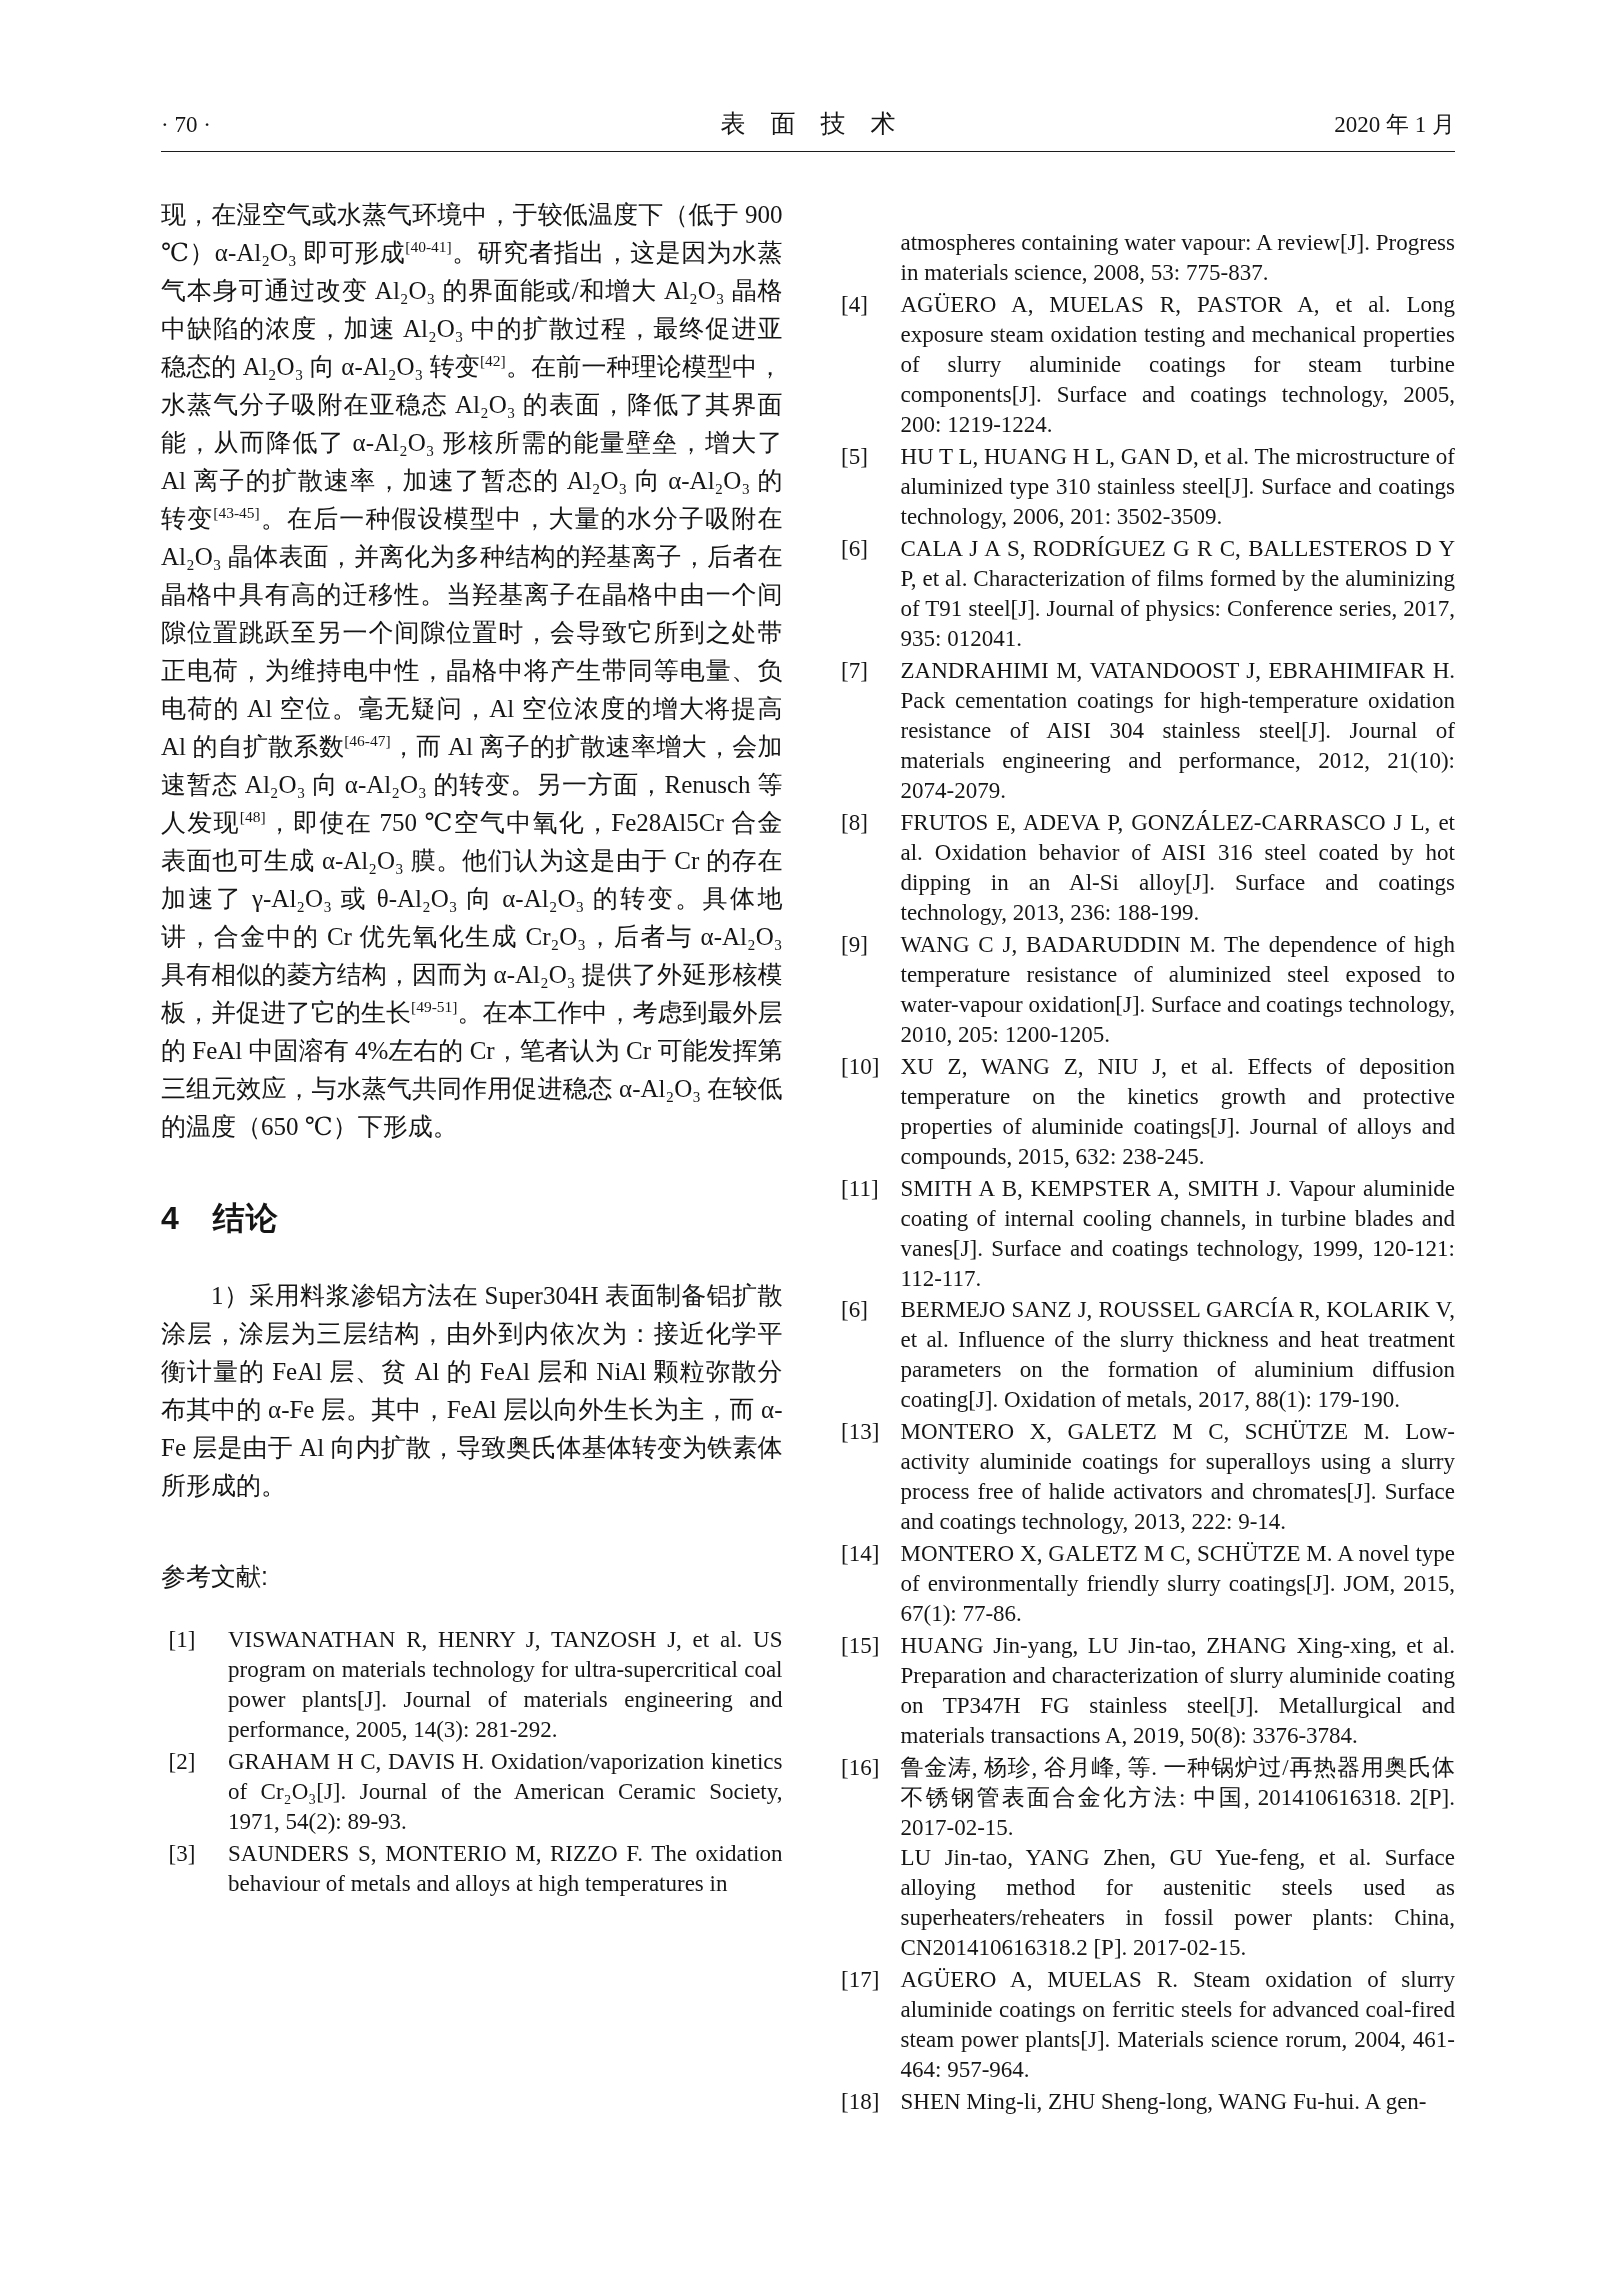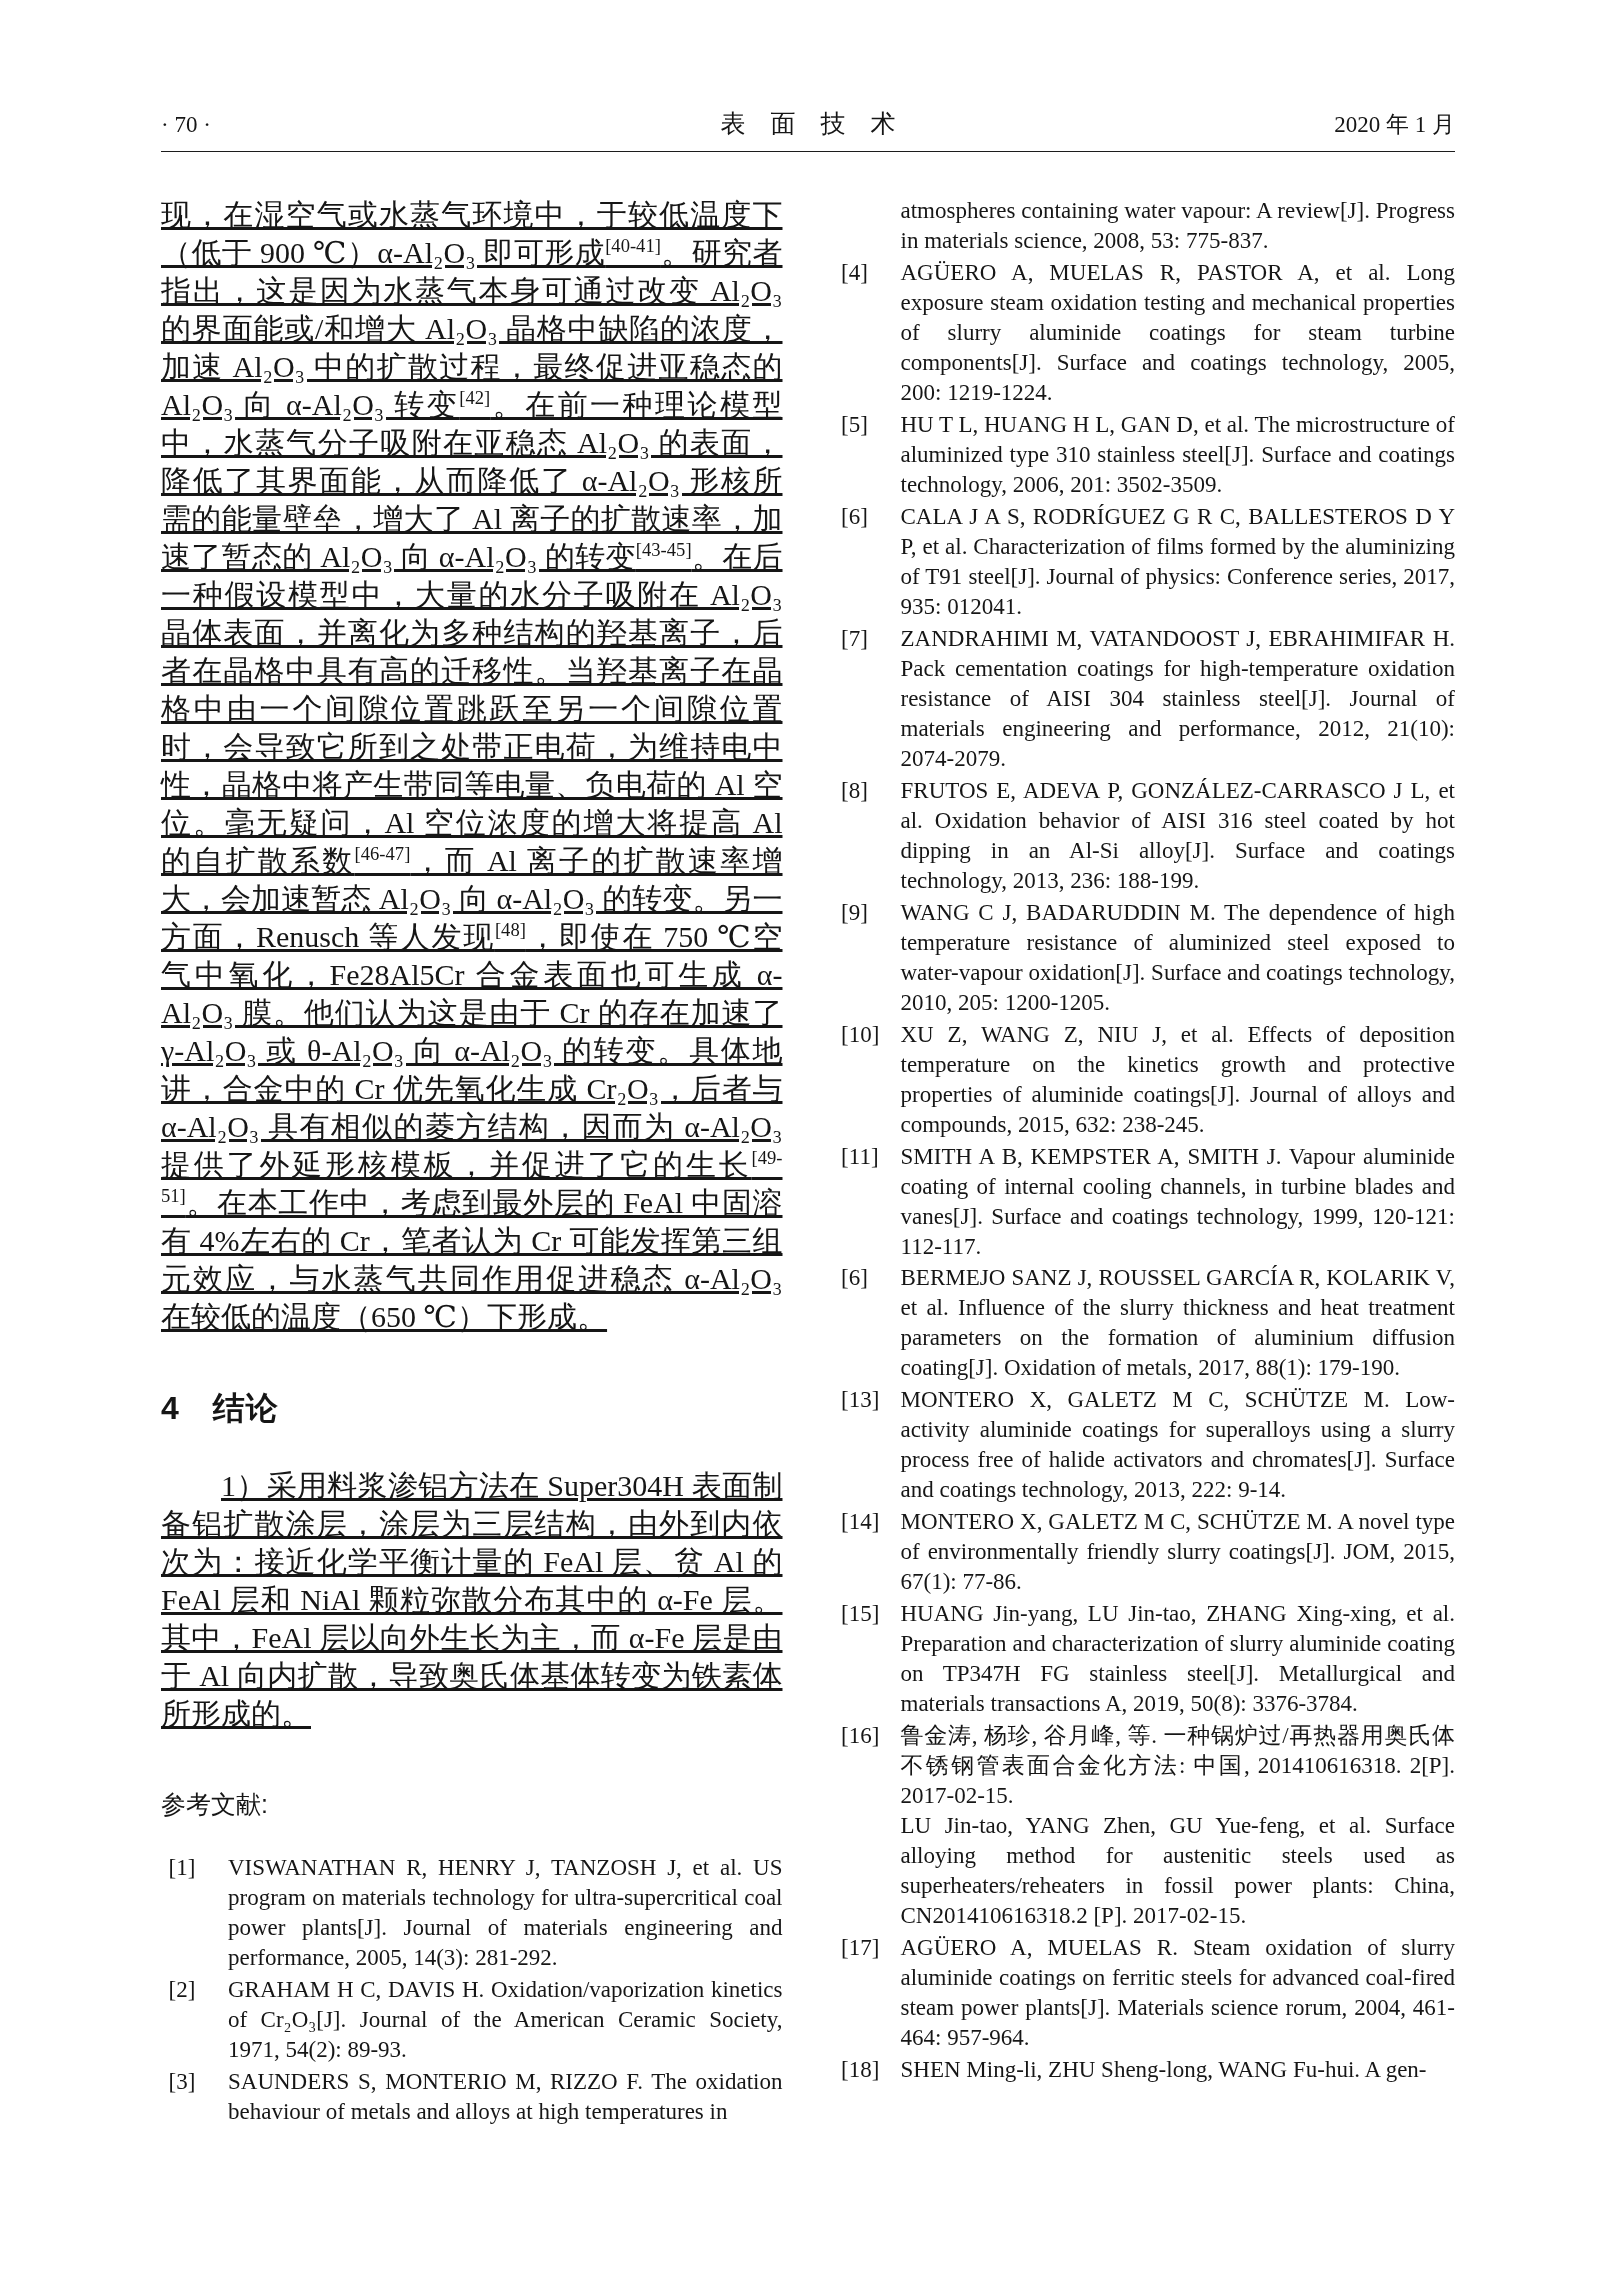--- a/index.html
+++ b/index.html
@@ -29,24 +29,23 @@
   .page-header .hdr-right { text-align: right; }
 
   .columns {
     display: flex;
     gap: 51px;
     margin-top: 44px;
   }
   .col { width: 628px; }
 
   .body-para {
-    font-size: 30px;
+    font-size: 25px;
     line-height: 38px;
     text-align: justify;
-    text-decoration: underline;
   }
   .body-para.indent { text-indent: 2em; }
   sup { font-size: 0.62em; line-height: 0; vertical-align: super; }
 
   .section-heading {
     font-family: "Liberation Sans", "DejaVu Sans", sans-serif;
     font-size: 32px;
     font-weight: 700;
     margin: 51px 0 36px 0;
     letter-spacing: 1px;
@@ -72,20 +71,21 @@
   .ref-body { flex: 1; min-width: 0; }
   .ref-text { text-align: justify; }
   .ref-text + .ref-text { margin-top: 0; }
 
   .ref-continuation {
     margin-left: 67px;
     font-size: 23px;
     line-height: 30px;
     text-align: justify;
     margin-bottom: 1.9px;
+    margin-top: 32px;
   }
 </style>
 </head>
 <body>
 
 <div class="page">
 
   <header class="page-header">
     <span class="hdr-left">· 70 ·</span>
     <span class="hdr-mid">表　面　技　术</span>

